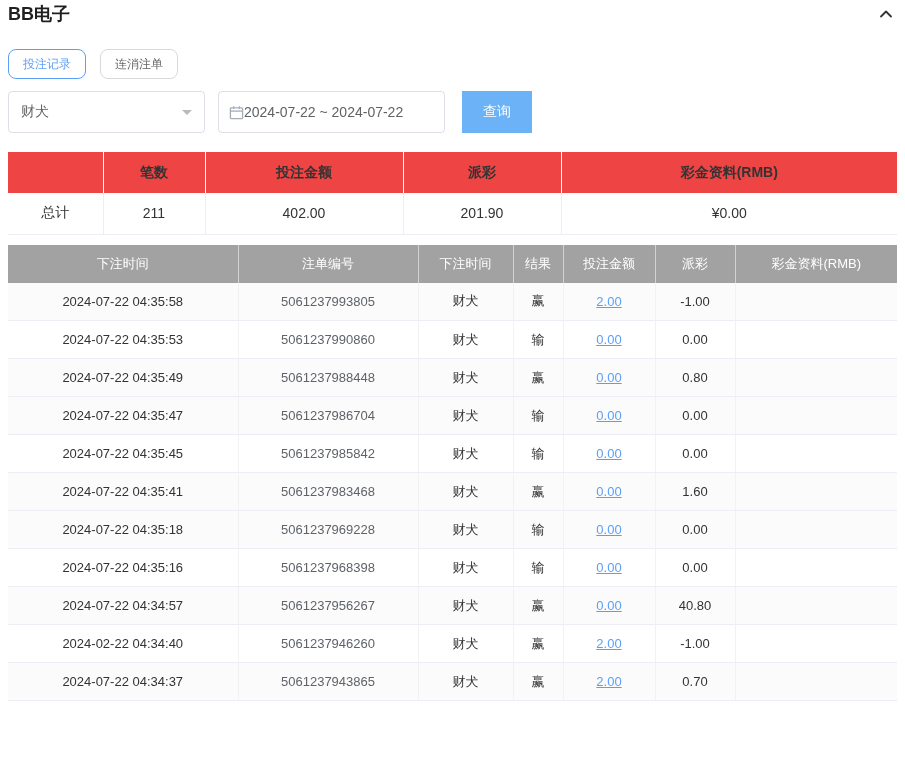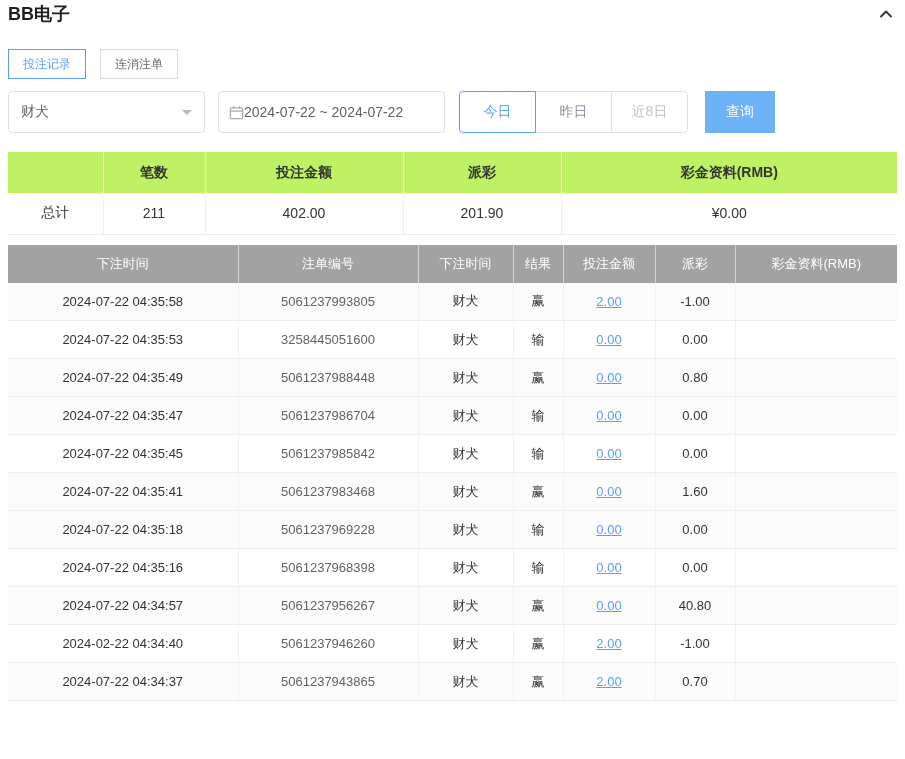--- a/index.html
+++ b/index.html
@@ -12,21 +12,21 @@
   .page { padding:2px 8px 0; }
 
   
   .panel-header { display:flex; justify-content:space-between; align-items:center; height:24px; }
   .title { font-size:18px; font-weight:bold; color:#1f1f1f; }
   .collapse-btn { width:22px; height:22px; display:flex; align-items:center; justify-content:center; cursor:pointer; }
 
   
   .tabs { margin-top:23px; display:flex; gap:14px; }
   .tab { height:30px; padding:0 14px; font-size:12px; background:#fff; border:1px solid #d9d9d9;
-         border-radius:0; color:#666; cursor:pointer; font-family:inherit; }
+         border-radius:8px; color:#666; cursor:pointer; font-family:inherit; }
   .tab.active { border-color:var(--accent); color:var(--accent); }
 
   
   .filter-row { margin-top:12px; display:flex; align-items:center; }
   .select { width:197px; height:42px; border:1px solid #dcdfe6; border-radius:4px; display:flex;
             align-items:center; padding:0 12px; font-size:14px; color:#606266; position:relative; cursor:pointer; background:#fff; }
   .caret { position:absolute; right:12px; top:18px; width:0; height:0;
            border:5px solid transparent; border-top-color:#b6bac1; }
   .date-input { margin-left:13px; width:227px; height:42px; border:1px solid #dcdfe6; border-radius:4px;
                 display:flex; align-items:center; padding:0 10px; font-size:14px; color:#606266; cursor:pointer; background:#fff; }
@@ -39,21 +39,21 @@
   .qbtn:last-child  { border-radius:0 4px 4px 0; color:#c0c4cc; }
   .qbtn.active { border-color:var(--accent); color:var(--accent); position:relative; z-index:1; }
   .search-btn { margin-left:17px; width:70px; height:42px; background:var(--btn-blue); color:#fff;
                 border:none; border-radius:0; font-size:14px; cursor:pointer; font-family:inherit; }
 
   
   table { border-collapse:collapse; width:889px; table-layout:fixed; }
   th { text-align:center; }
 
   .summary { margin-top:19px; }
-  .summary th { background:#bef264; height:41px; font-size:14px; font-weight:bold; color:#333;
+  .summary th { background:#ef4444; height:41px; font-size:14px; font-weight:bold; color:#333;
                 border-right:1px solid #fff; }
   .summary th:last-child { border-right:none; }
   .summary td { height:41px; text-align:center; font-size:14px; color:#333;
                 border-bottom:1px solid #ebeef5; border-right:1px solid #ebeef5; }
   .summary td:last-child { border-right:none; }
 
   .main { margin-top:10px; }
   .main th { background:var(--th-gray); color:#fff; height:38px; font-size:13px; font-weight:normal;
              border-right:1px solid rgba(255,255,255,.5); }
   .main th:last-child { border-right:none; }
@@ -92,25 +92,20 @@
     <div class="date-input">
       <span class="cal">
         <svg width="15" height="15" viewBox="0 0 16 16">
           <rect x="1.5" y="3" width="13" height="11.5" rx="1" fill="none" stroke="#a7adb5" stroke-width="1.4"></rect>
           <line x1="1.5" y1="6.5" x2="14.5" y2="6.5" stroke="#a7adb5" stroke-width="1.4"></line>
           <line x1="5" y1="1.2" x2="5" y2="4" stroke="#a7adb5" stroke-width="1.4"></line>
           <line x1="11" y1="1.2" x2="11" y2="4" stroke="#a7adb5" stroke-width="1.4"></line>
         </svg>
       </span>
       <span>2024-07-22 ~ 2024-07-22</span>
-    </div>
-    <div class="btn-group">
-      <button class="qbtn active">今日</button>
-      <button class="qbtn">昨日</button>
-      <button class="qbtn">近8日</button>
     </div>
     <button class="search-btn">查询</button>
   </div>
 
   <table class="summary">
     <colgroup>
         <col style="width:95px">
         <col style="width:102px">
         <col style="width:198px">
         <col style="width:158px">
@@ -162,21 +157,21 @@
           <td>2024-07-22 04:35:58</td>
           <td>5061237993805</td>
           <td>财犬</td>
           <td>赢</td>
           <td><span class="amount-link">2.00</span></td>
           <td class="neg">-1.00</td>
           <td></td>
         </tr>
         <tr>
           <td>2024-07-22 04:35:53</td>
-          <td>3258445051600</td>
+          <td>5061237990860</td>
           <td>财犬</td>
           <td>输</td>
           <td><span class="amount-link">0.00</span></td>
           <td>0.00</td>
           <td></td>
         </tr>
         <tr class="stripe">
           <td>2024-07-22 04:35:49</td>
           <td>5061237988448</td>
           <td>财犬</td>

